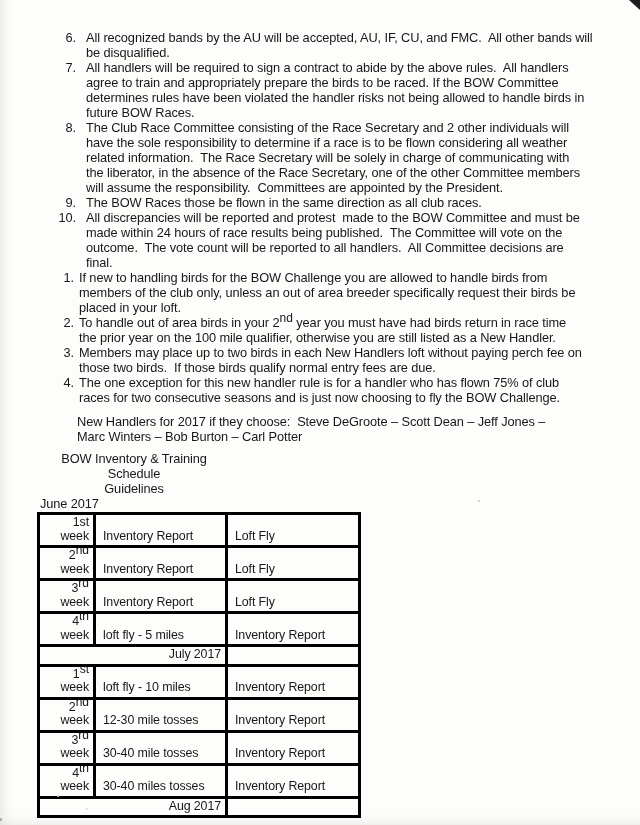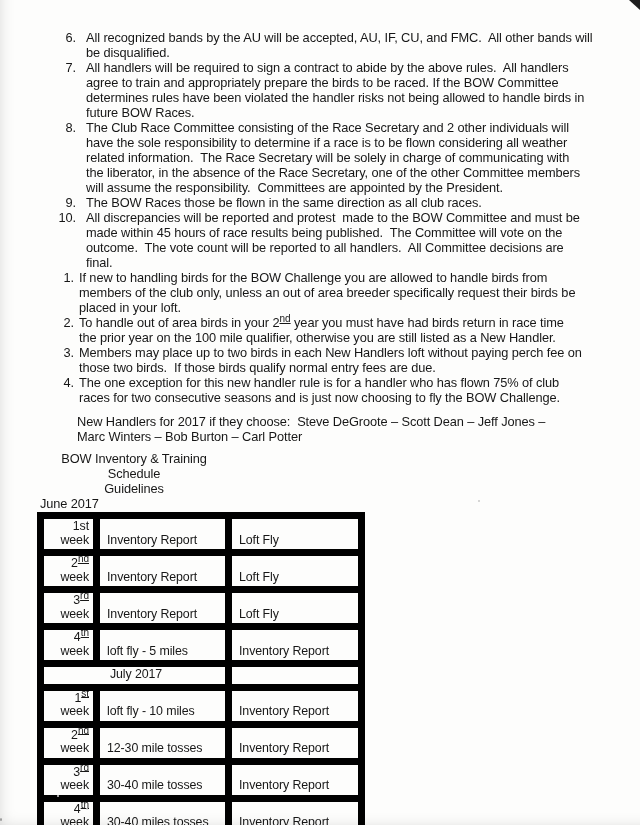--- a/index.html
+++ b/index.html
@@ -18,48 +18,48 @@
   .content { padding-top:30px; }
 
   
   .rules-list { margin-left:54px; margin-right:18px; }
   .rules-list-2 { margin-left:59px; margin-right:18px; }
   .rule-item { display:flex; align-items:flex-start; }
   .rule-num { flex:none; width:22px; text-align:right; }
   .rules-list-2 .rule-num { width:15px; }
   .rule-text { white-space:pre-wrap; margin-left:10px; }
   .rules-list-2 .rule-text { margin-left:5px; }
-  sup { font-size:10px; line-height:0; letter-spacing:0; vertical-align:super;text-decoration:underline; }
+  sup { font-size:12px; line-height:0; letter-spacing:0; vertical-align:super; }
 
   .section-heading { margin:2px 0 0 38px; }
   .note-para { margin:9px 0 0 77px; white-space:pre-wrap; }
 
   .title-block { margin:7px 0 0 36px; width:196px; text-align:center; }
   .month-label { margin:0 0 0 40px; }
 
   
   table.schedule {
     margin:1px 0 0 37px;
     border-collapse:collapse;
     width:321px;
     table-layout:fixed;
     border:1.5px solid #2c2c2c;
   }
   table.schedule td {
-    border:7px solid #000000;
+    border:3px solid #000000;
     font-size:12.4px;
     line-height:13.5px;
     letter-spacing:-0.1px;
     vertical-align:bottom;
     padding:1px 4px 2px 7px;
     overflow:hidden;
   }
   tr.single { height:16px; }
   td.c-week { text-align:right; padding-right:5px; }
-  td.month-cell { text-align:center; padding-left:5px; }
+  td.month-cell { text-align:right; padding-left:5px; }
   td.c2 { white-space:pre-line; }
 
   
   .corner-mark {
     position:absolute; top:0; right:0;
     width:0; height:0;
     border-top:10px solid #1e1e1e;
     border-left:11px solid transparent;
   }
   .speckle { position:absolute; border-radius:50%; background:#c8c8c8; }
@@ -101,21 +101,21 @@
 the liberator, in the absence of the Race Secretary, one of the other Committee members
 will assume the responsibility.  Committees are appointed by the President.</div>
       </div>
       <div class="rule-item">
         <span class="rule-num">9.</span>
         <div class="rule-text">The BOW Races those be flown in the same direction as all club races.</div>
       </div>
       <div class="rule-item">
         <span class="rule-num">10.</span>
         <div class="rule-text">All discrepancies will be reported and protest  made to the BOW Committee and must be
-made within 45 hours of race results being published.  The Committee will vote on the
+made within 24 hours of race results being published.  The Committee will vote on the
 outcome.  The vote count will be reported to all handlers.  All Committee decisions are
 final.</div>
       </div>
     </div>
 
 
     <div class="rules-list-2">
       <div class="rule-item">
         <span class="rule-num">1.</span>
         <div class="rule-text">If new to handling birds for the BOW Challenge you are allowed to handle birds from

